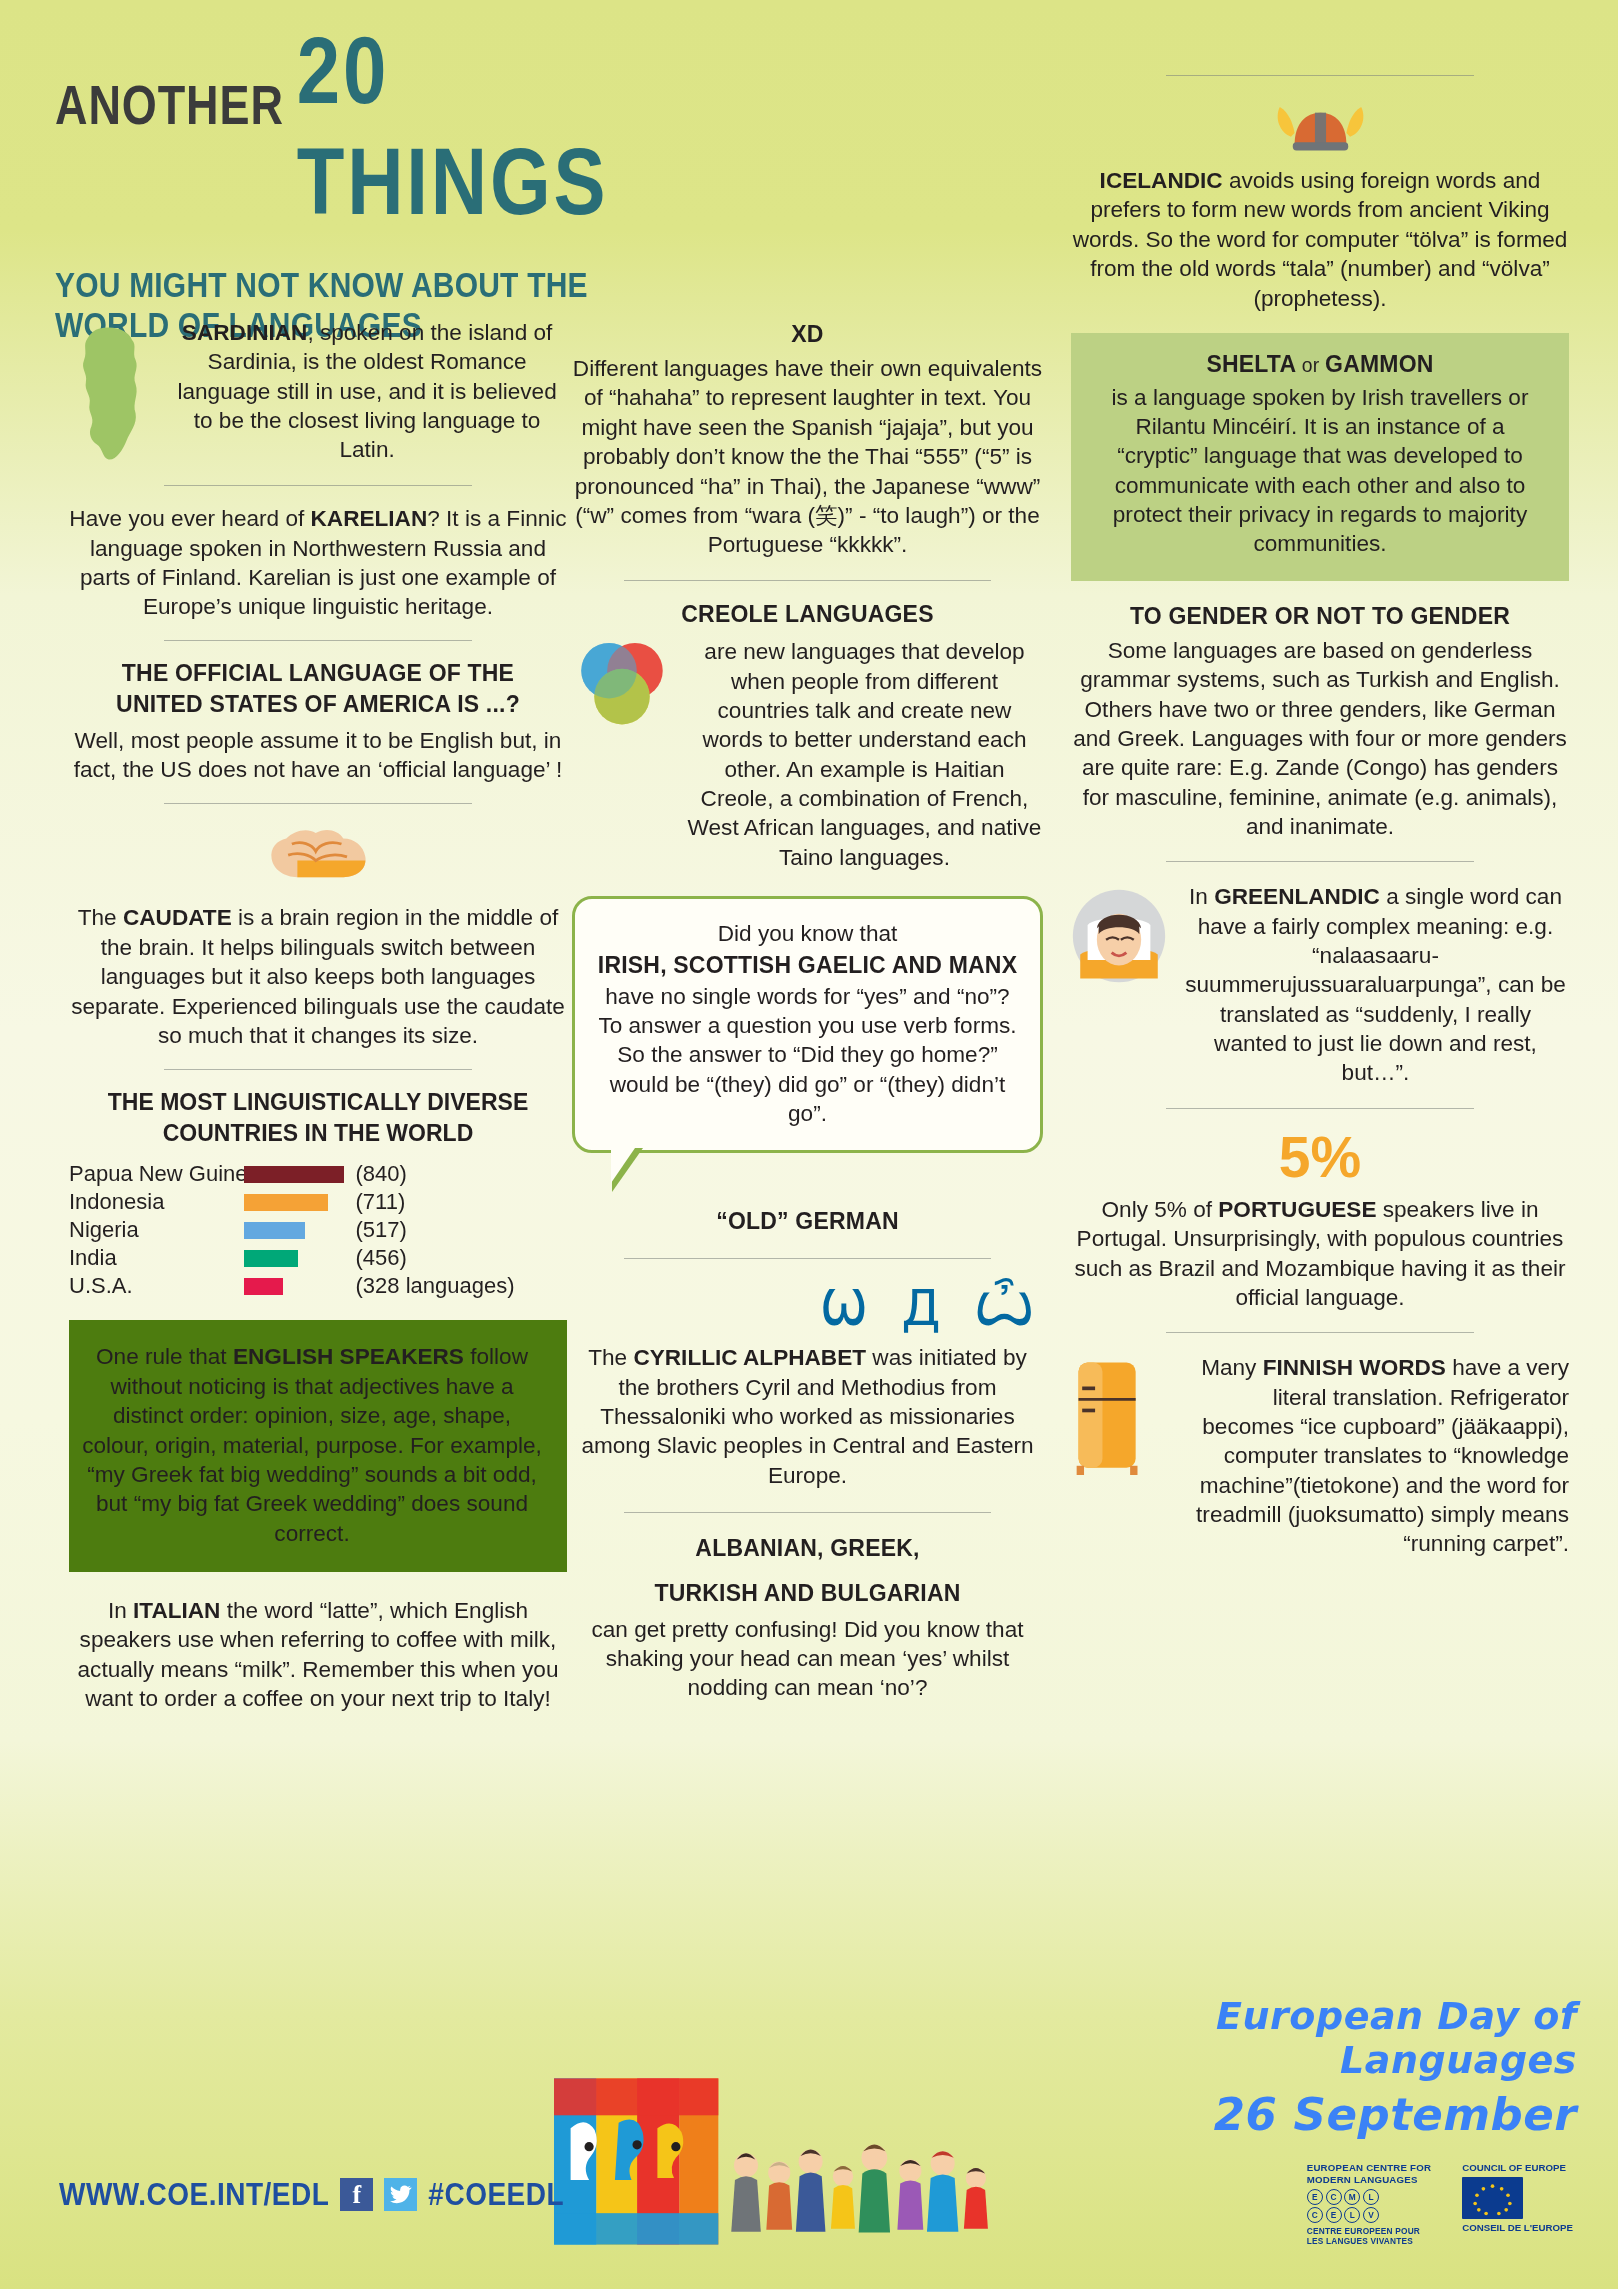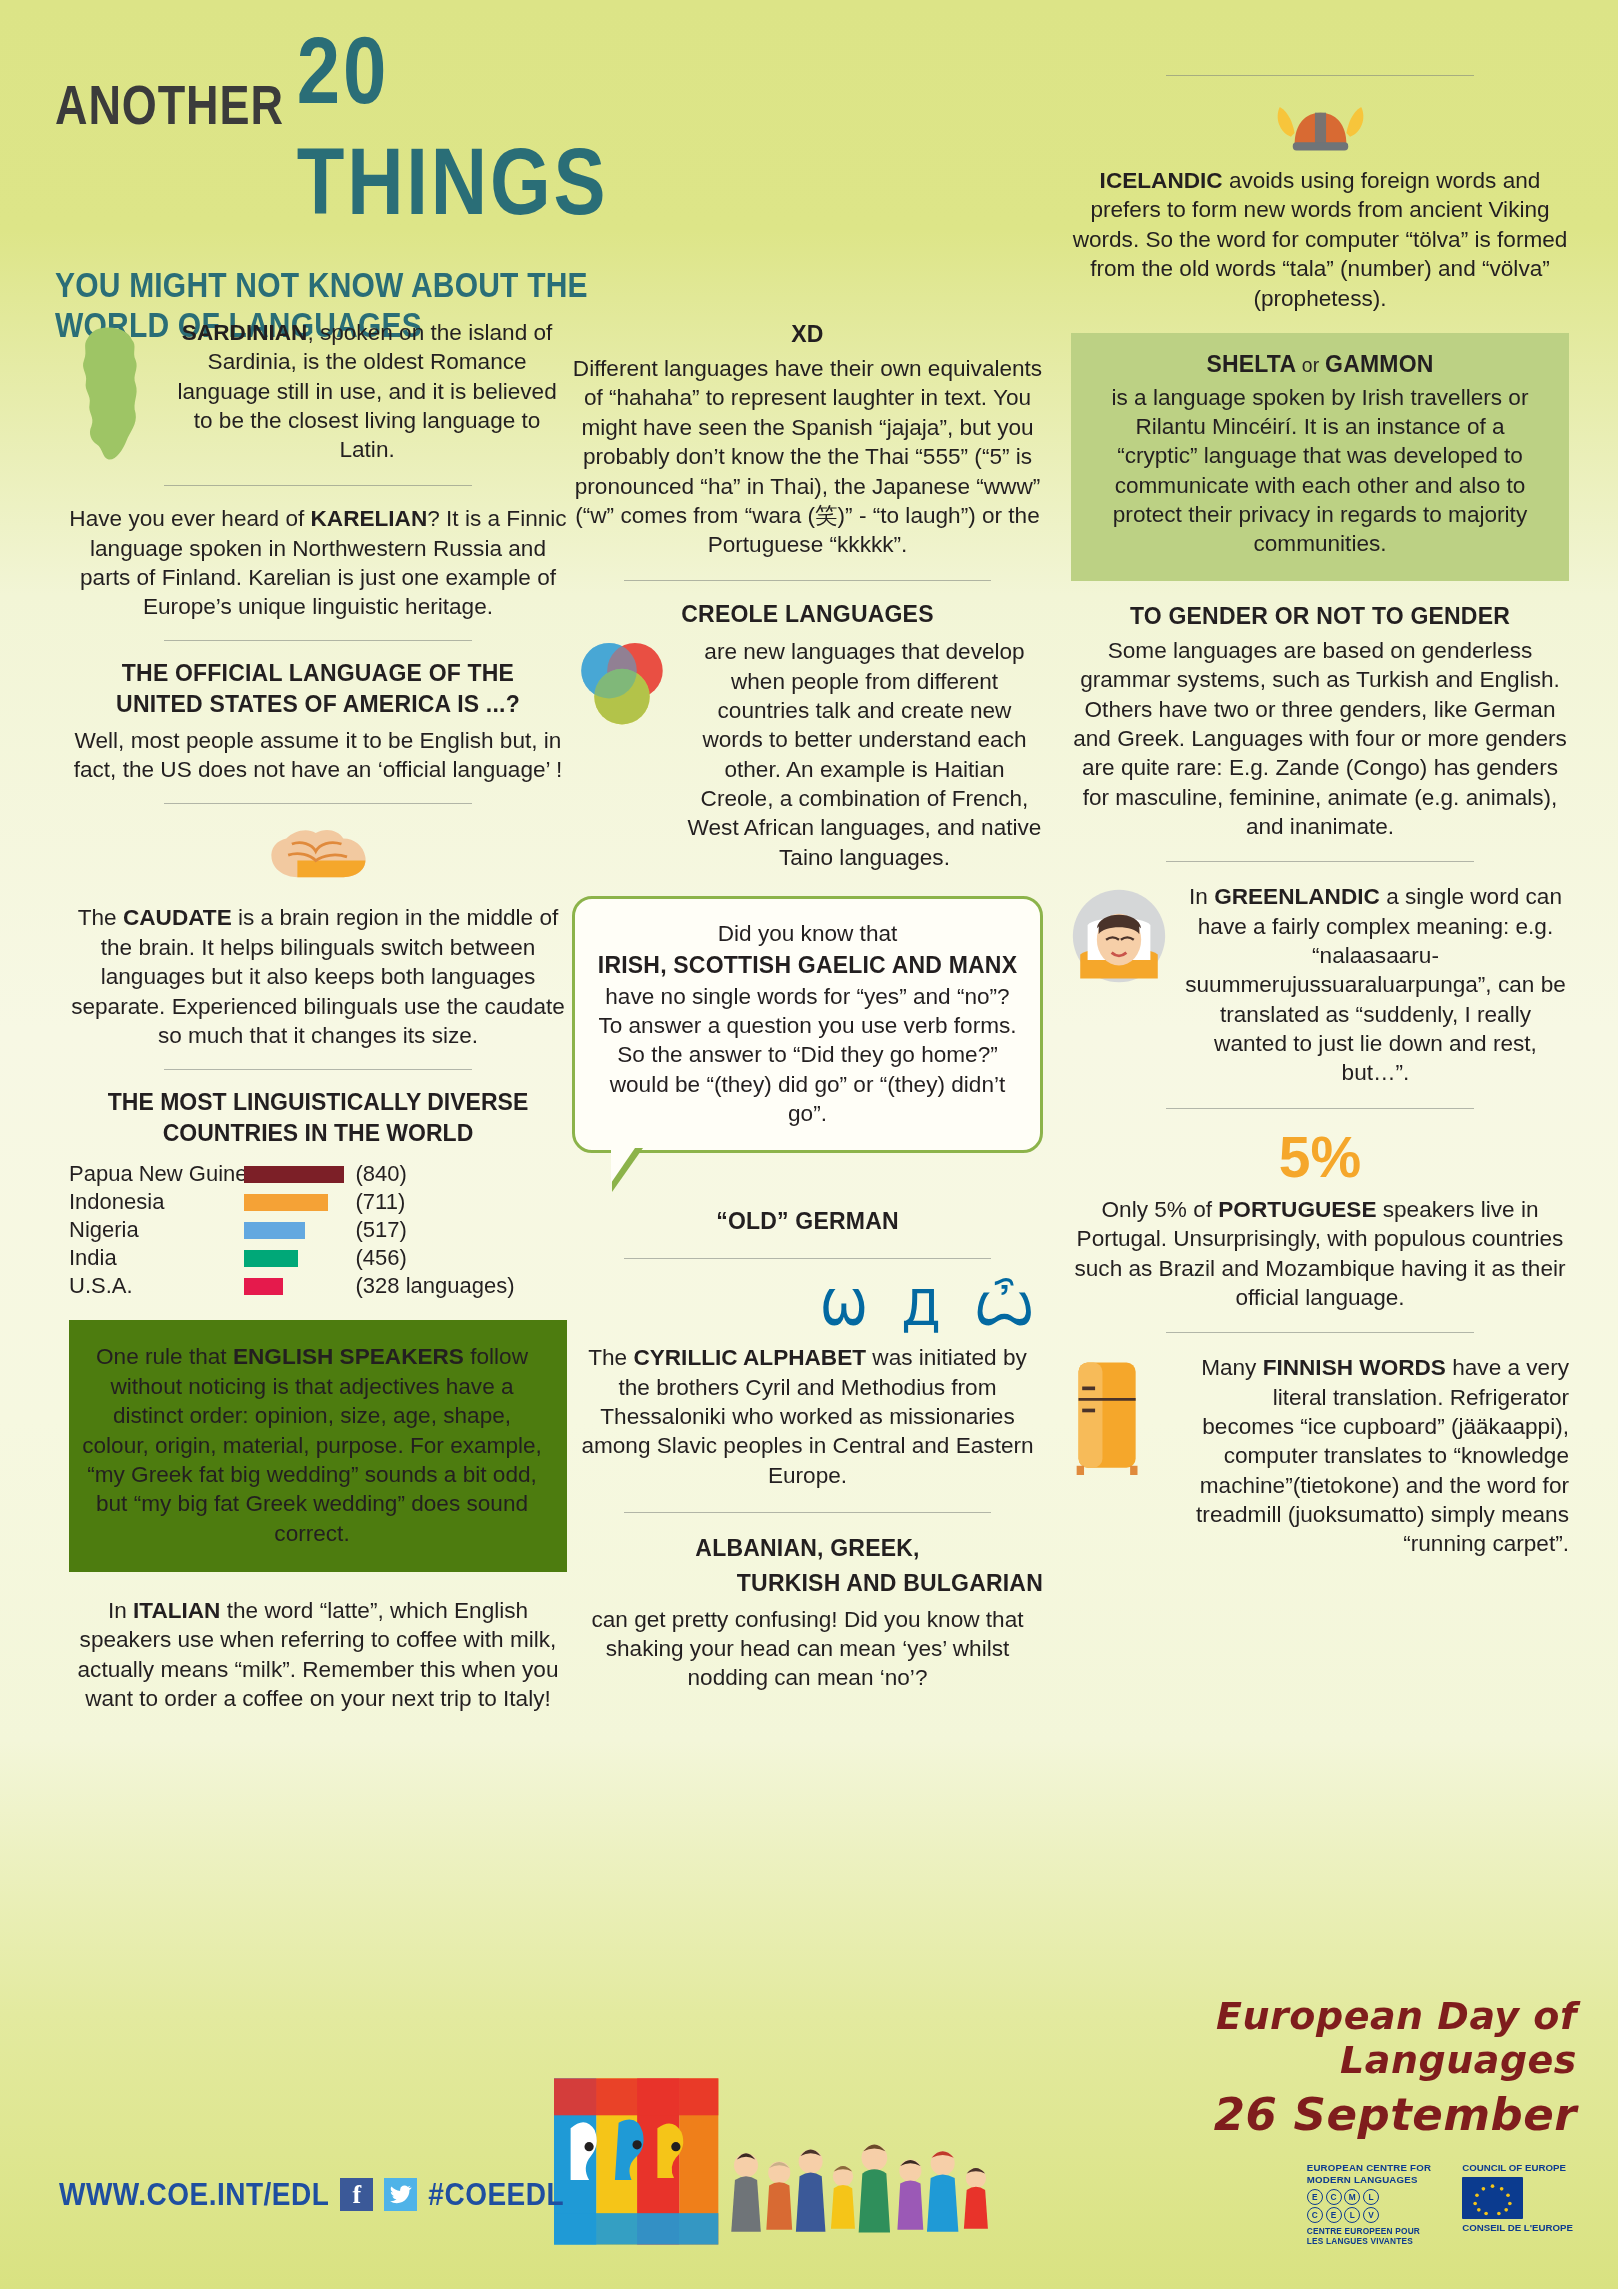--- a/index.html
+++ b/index.html
@@ -106,21 +106,21 @@
     line-height:1;font-family:"Liberation Sans", sans-serif;
   }
   #greenlandic-row{display:flex;align-items:flex-start;gap:13px;}
   #greenlandic-row .body-text{flex:1;}
   #finnish-row{display:flex;align-items:flex-start;gap:11px;}
   #finnish-row .body-text{flex:1;}
 
   
   #edl-script{
     position:absolute;right:42px;top:1994px;width:609px;text-align:right;
-    color:#7f1d1d;
+    color:#3b82f6;
     font-family:"DejaVu Sans", sans-serif;
     font-style:italic;font-weight:bold;
   }
   #edl-script .l1{font-size:38px;letter-spacing:0.5px;}
   #edl-script .l2{font-size:45px;margin-top:5.5px;letter-spacing:0.5px;}
 
   
   #bottom-social{
     position:absolute;left:59px;top:2178px;display:flex;align-items:center;gap:11px;
   }
@@ -311,21 +311,21 @@
       <div class="cyr">Ѡ Д Ѽ</div>
       <div class="body-text" style="margin-top:7.4px;">
         <span>The </span><b>CYRILLIC ALPHABET</b><span> was initiated by the brothers Cyril and Methodius from Thessaloniki who worked as missionaries among Slavic peoples in Central and Eastern Europe.</span>
       </div>
     </div>
 
     <div class="rule wide" style="margin:22px auto;"></div>
 
     <div class="blk">
       <div class="hdg">ALBANIAN, GREEK,</div>
-      <div class="hdg" style="margin-top:7px;text-align:right;">TURKISH AND BULGARIAN</div>
+      <div class="hdg" style="margin-top:17px;">TURKISH AND BULGARIAN</div>
       <div class="body-text" style="margin-top:7.4px;">can get pretty confusing! Did you know that shaking your head can mean ‘yes’ whilst nodding can mean ‘no’?</div>
     </div>
   </div>
 
   <div class="col" id="col-right" style="padding-top:55px;">
 
 
     <div class="rule" style="margin:20px auto;"></div>
 
     <div class="blk">

